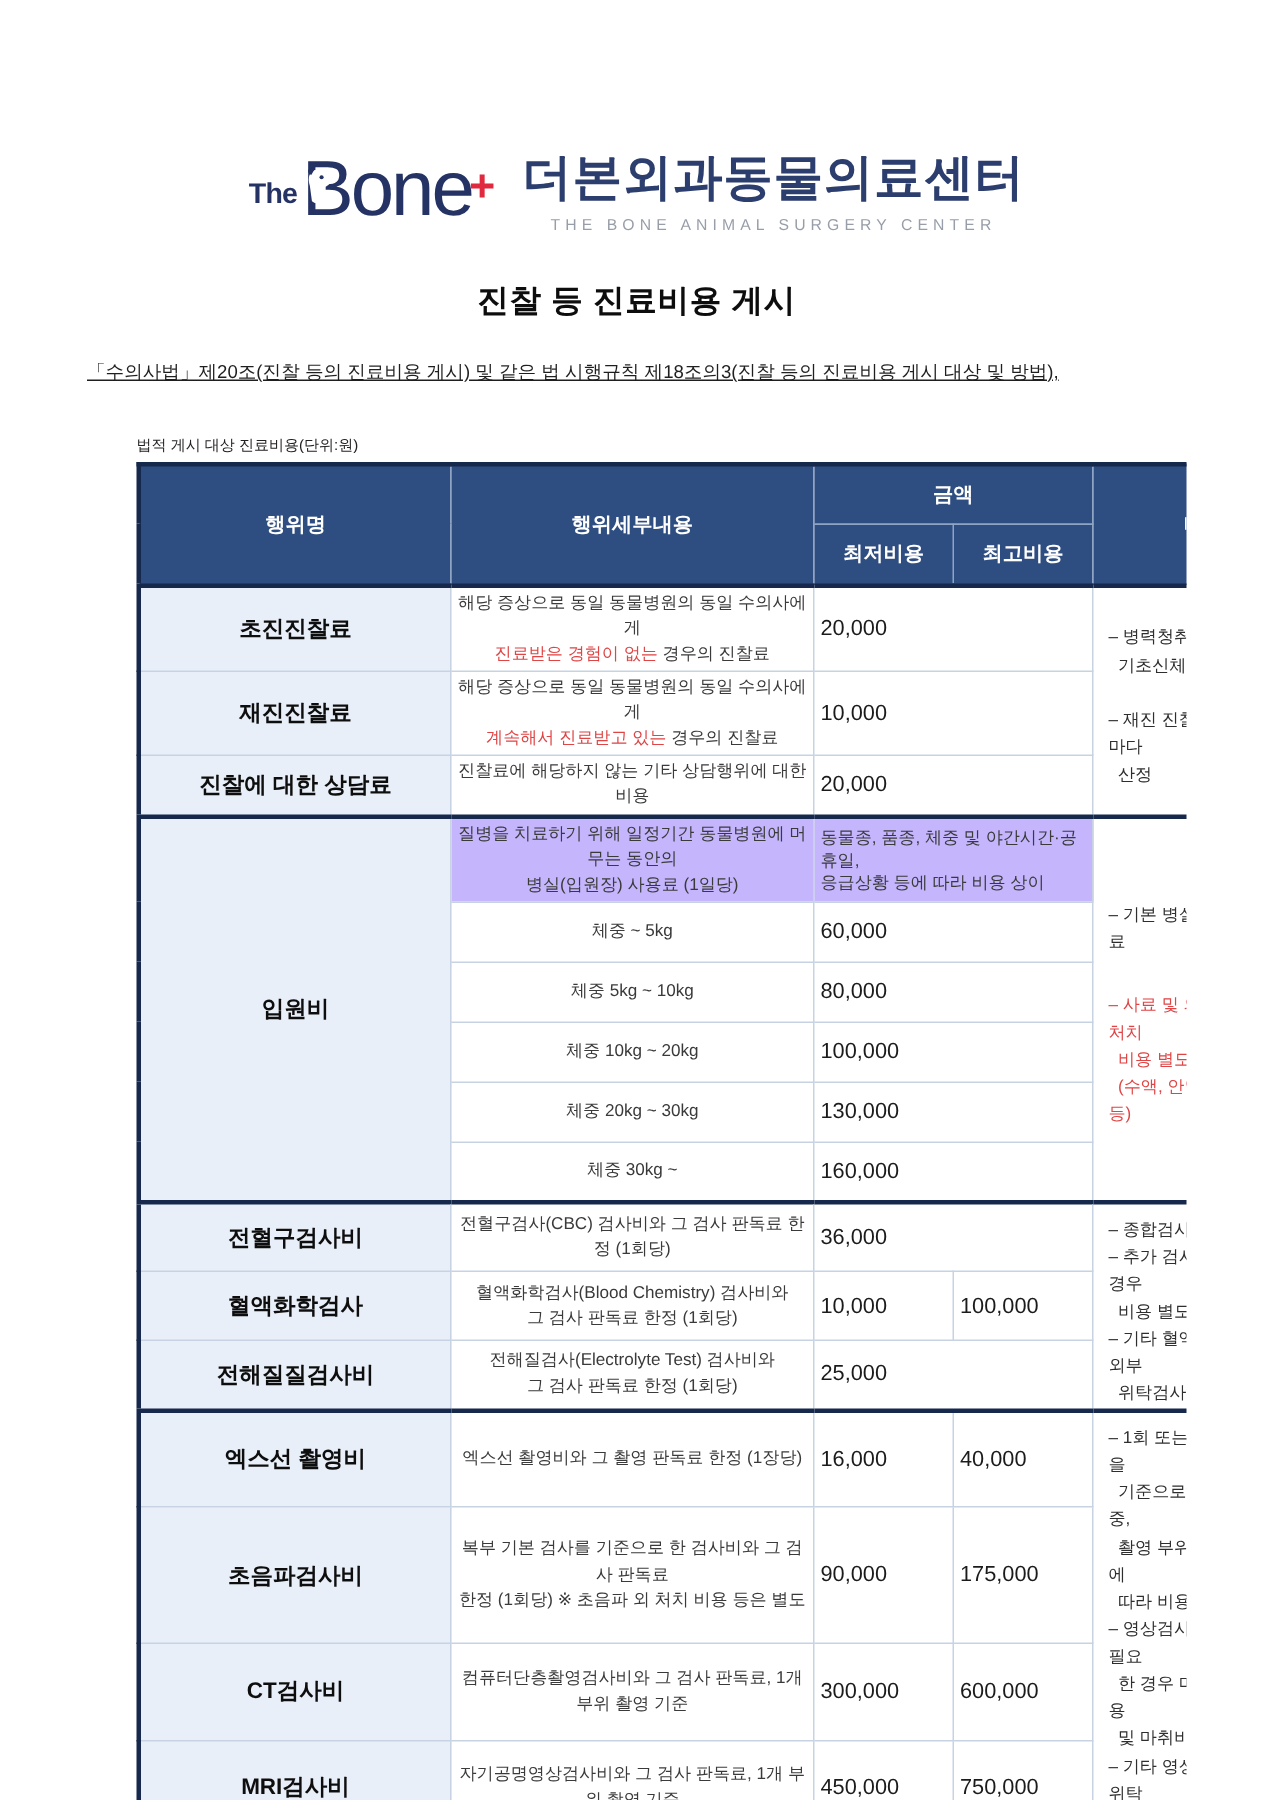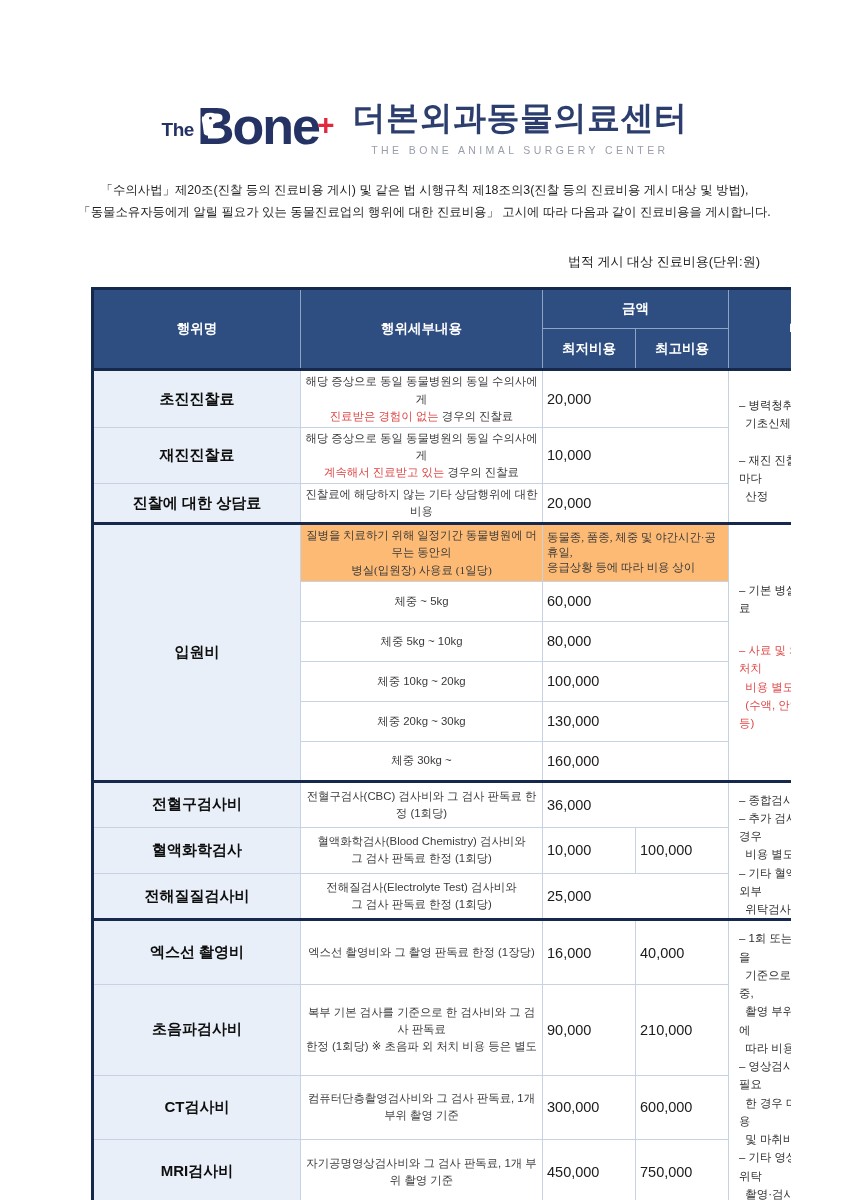--- a/index.html
+++ b/index.html
@@ -3,45 +3,45 @@
 <meta charset="utf-8">
 <style>
   html,body { margin:0; padding:0; background:#fff; }
   body { font-family: "Liberation Sans", "DejaVu Sans", sans-serif; color:#111; }
   .page { position:relative; width:733px; height:1200px; margin:0 auto; background:#fff; overflow:hidden; }
 
   
   .brand { display:flex; justify-content:center; align-items:center; gap:16px; margin-top:96px; }
   .wordmark { display:flex; align-items:flex-end; position:relative; }
   .wm-the { font-size:19px; font-weight:700; color:#253264; margin:0 3px 8px 0; letter-spacing:-0.5px; }
-  .wm-bone { position:relative; font-size:52px; font-weight:700; color:#253264; letter-spacing:-2px; line-height:0.9; }
+  .wm-bone { position:relative; font-size:52px; font-weight:400; color:#253264; letter-spacing:-2px; line-height:0.9; }
   .wm-dog { position:absolute; left:1px; top:6px; width:22px; height:30px; }
   .wm-plus { font-size:30px; font-weight:800; color:#e0293f; position:relative; top:-24px; left:-2px; line-height:0; }
   .brand-names { display:flex; flex-direction:column; align-items:center; }
   .brand-kr { font-size:33px; font-weight:700; color:#2c3e6e; letter-spacing:0.5px; }
   .brand-en { font-size:10.5px; color:#989ea9; letter-spacing:3.4px; margin-top:3px; }
 
   
   .doc-title { text-align:center; font-size:21px; font-weight:800; color:#0d0d0d; margin-top:30px; letter-spacing:0.5px; }
-  .intro { text-align:center; font-size:12.4px; color:#1f1f1f; line-height:1.75; margin-top:24px; }
-  .caption-row { display:flex; justify-content:flex-end; align-items:flex-end; margin:30px 31px 16px 33px; font-size:13px; color:#222; }
+  .intro { font-size:12.4px; color:#1f1f1f; line-height:1.75; margin-top:24px;text-decoration:underline; }
+  .caption-row { display:flex; justify-content:flex-start; align-items:flex-end; margin:30px 31px 4px 33px; font-size:10px; color:#222; }
 
   
   table.fee { border-collapse:collapse; table-layout:fixed; margin-left:33px; width:785px; border:3px solid #16294d; }
   .fee th, .fee td { border:1px solid #c7d3e3; padding:2px 4px; vertical-align:middle; }
   .fee thead th { background:#2e4d80; color:#fff; font-size:13.5px; font-weight:700; border:1px solid #8fa3c2; }
   .fee thead tr.h1 th { height:34px; }
   .fee thead tr.h2 th { height:35px; }
   tr.sec > td, tr.sec > th { border-top:3px solid #16294d; }
   .fee tbody tr { height:40px; }
   td.name { background:#e9eff8; text-align:center; font-weight:700; font-size:15px; color:#0e0e0e; }
   td.detail { text-align:center; font-size:11.4px; color:#3a3a3a; line-height:1.5; white-space:pre-line; }
   td.amount { text-align:left; font-size:14.5px; color:#1b1b1b; white-space:pre-line; }
   td.amount.small { font-size:11.4px; color:#3a3a3a; }
-  td.blue { background:#fdba74;font-family:Liberation Serif, serif; }
+  td.blue { background:#c4b5fd; }
   td.note { text-align:left; font-size:11.4px; color:#2e2e2e; line-height:1.6; padding:8px 6px 0 10px; white-space:pre-wrap; vertical-align:middle; }
   .red { color:#df4545; }
   td.note .red-block { display:block; margin-top:24px; }
 </style>
 </head>
 <body>
 
 <div class="page">
 
   <div class="brand">
@@ -53,24 +53,24 @@
             <path fill="#253264" d="M8 3.5 Q5.5 1 4 3 Q3 5.5 6 7 Z"></path>
           </svg></span>
       <span class="wm-plus">+</span>
     </div>
     <div class="brand-names">
       <span class="brand-kr">더본외과동물의료센터</span>
       <span class="brand-en">THE BONE ANIMAL SURGERY CENTER</span>
     </div>
   </div>
 
+  <div class="doc-title">진찰 등 진료비용 게시</div>
 
   <div class="intro">
     <div>「수의사법」제20조(진찰 등의 진료비용 게시) 및 같은 법 시행규칙 제18조의3(진찰 등의 진료비용 게시 대상 및 방법),</div>
-    <div>「동물소유자등에게 알릴 필요가 있는 동물진료업의 행위에 대한 진료비용」 고시에 따라 다음과 같이 진료비용을 게시합니다.</div>
   </div>
 
   <div class="caption-row">
     <span>법적 게시 대상 진료비용</span>
     <span>(단위:원)</span>
   </div>
 
   <table class="fee">
     <colgroup>
       <col style="width:208px">
@@ -182,21 +182,21 @@
   한 경우 마취 전 검사비용
   및 마취비, 조영비 별도
 – 기타 영상검사 및 외부위탁
   촬영·검사 비용 별도</td>
       </tr>
       <tr>
         <td class="name">초음파검사비</td>
         <td class="detail">복부 기본 검사를 기준으로 한 검사비와 그 검사 판독료
 한정 (1회당) ※ 초음파 외 처치 비용 등은 별도</td>
         <td class="amount">90,000</td>
-        <td class="amount">210,000</td>
+        <td class="amount">175,000</td>
       </tr>
       <tr>
         <td class="name">CT검사비</td>
         <td class="detail">컴퓨터단층촬영검사비와 그 검사 판독료, 1개 부위 촬영 기준</td>
         <td class="amount">300,000</td>
         <td class="amount">600,000</td>
       </tr>
       <tr>
         <td class="name">MRI검사비</td>
         <td class="detail">자기공명영상검사비와 그 검사 판독료, 1개 부위 촬영 기준</td>

